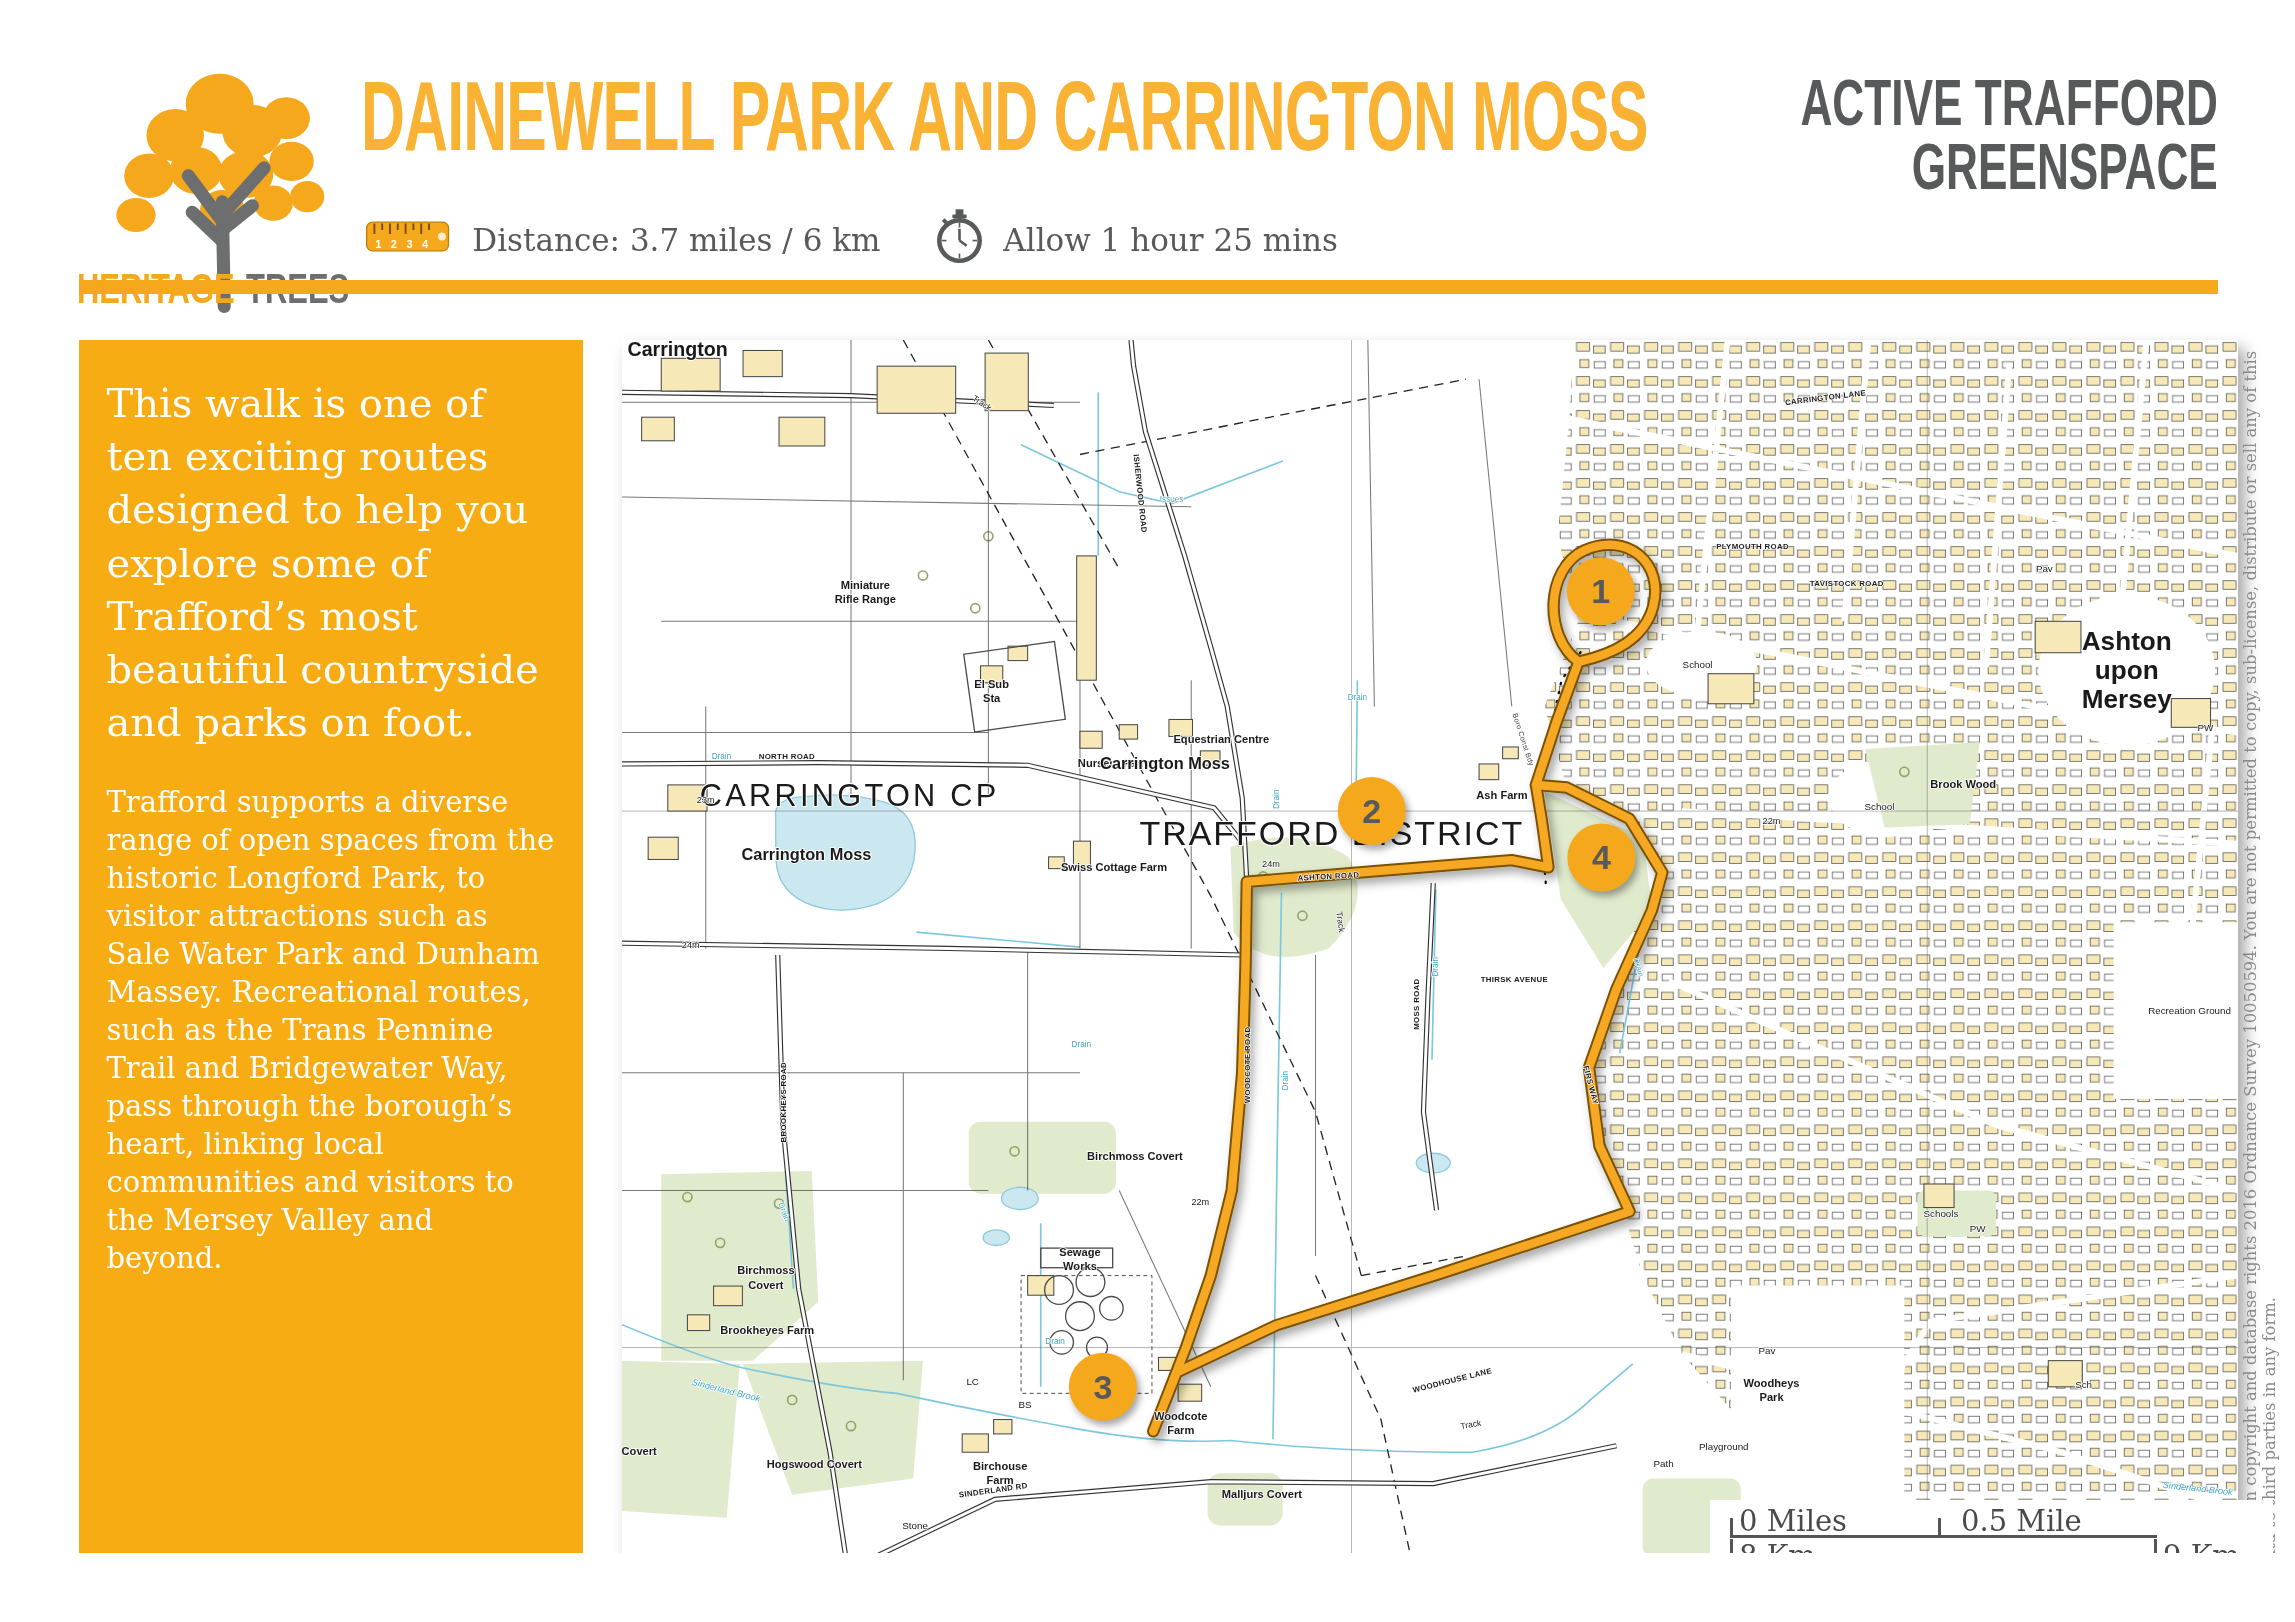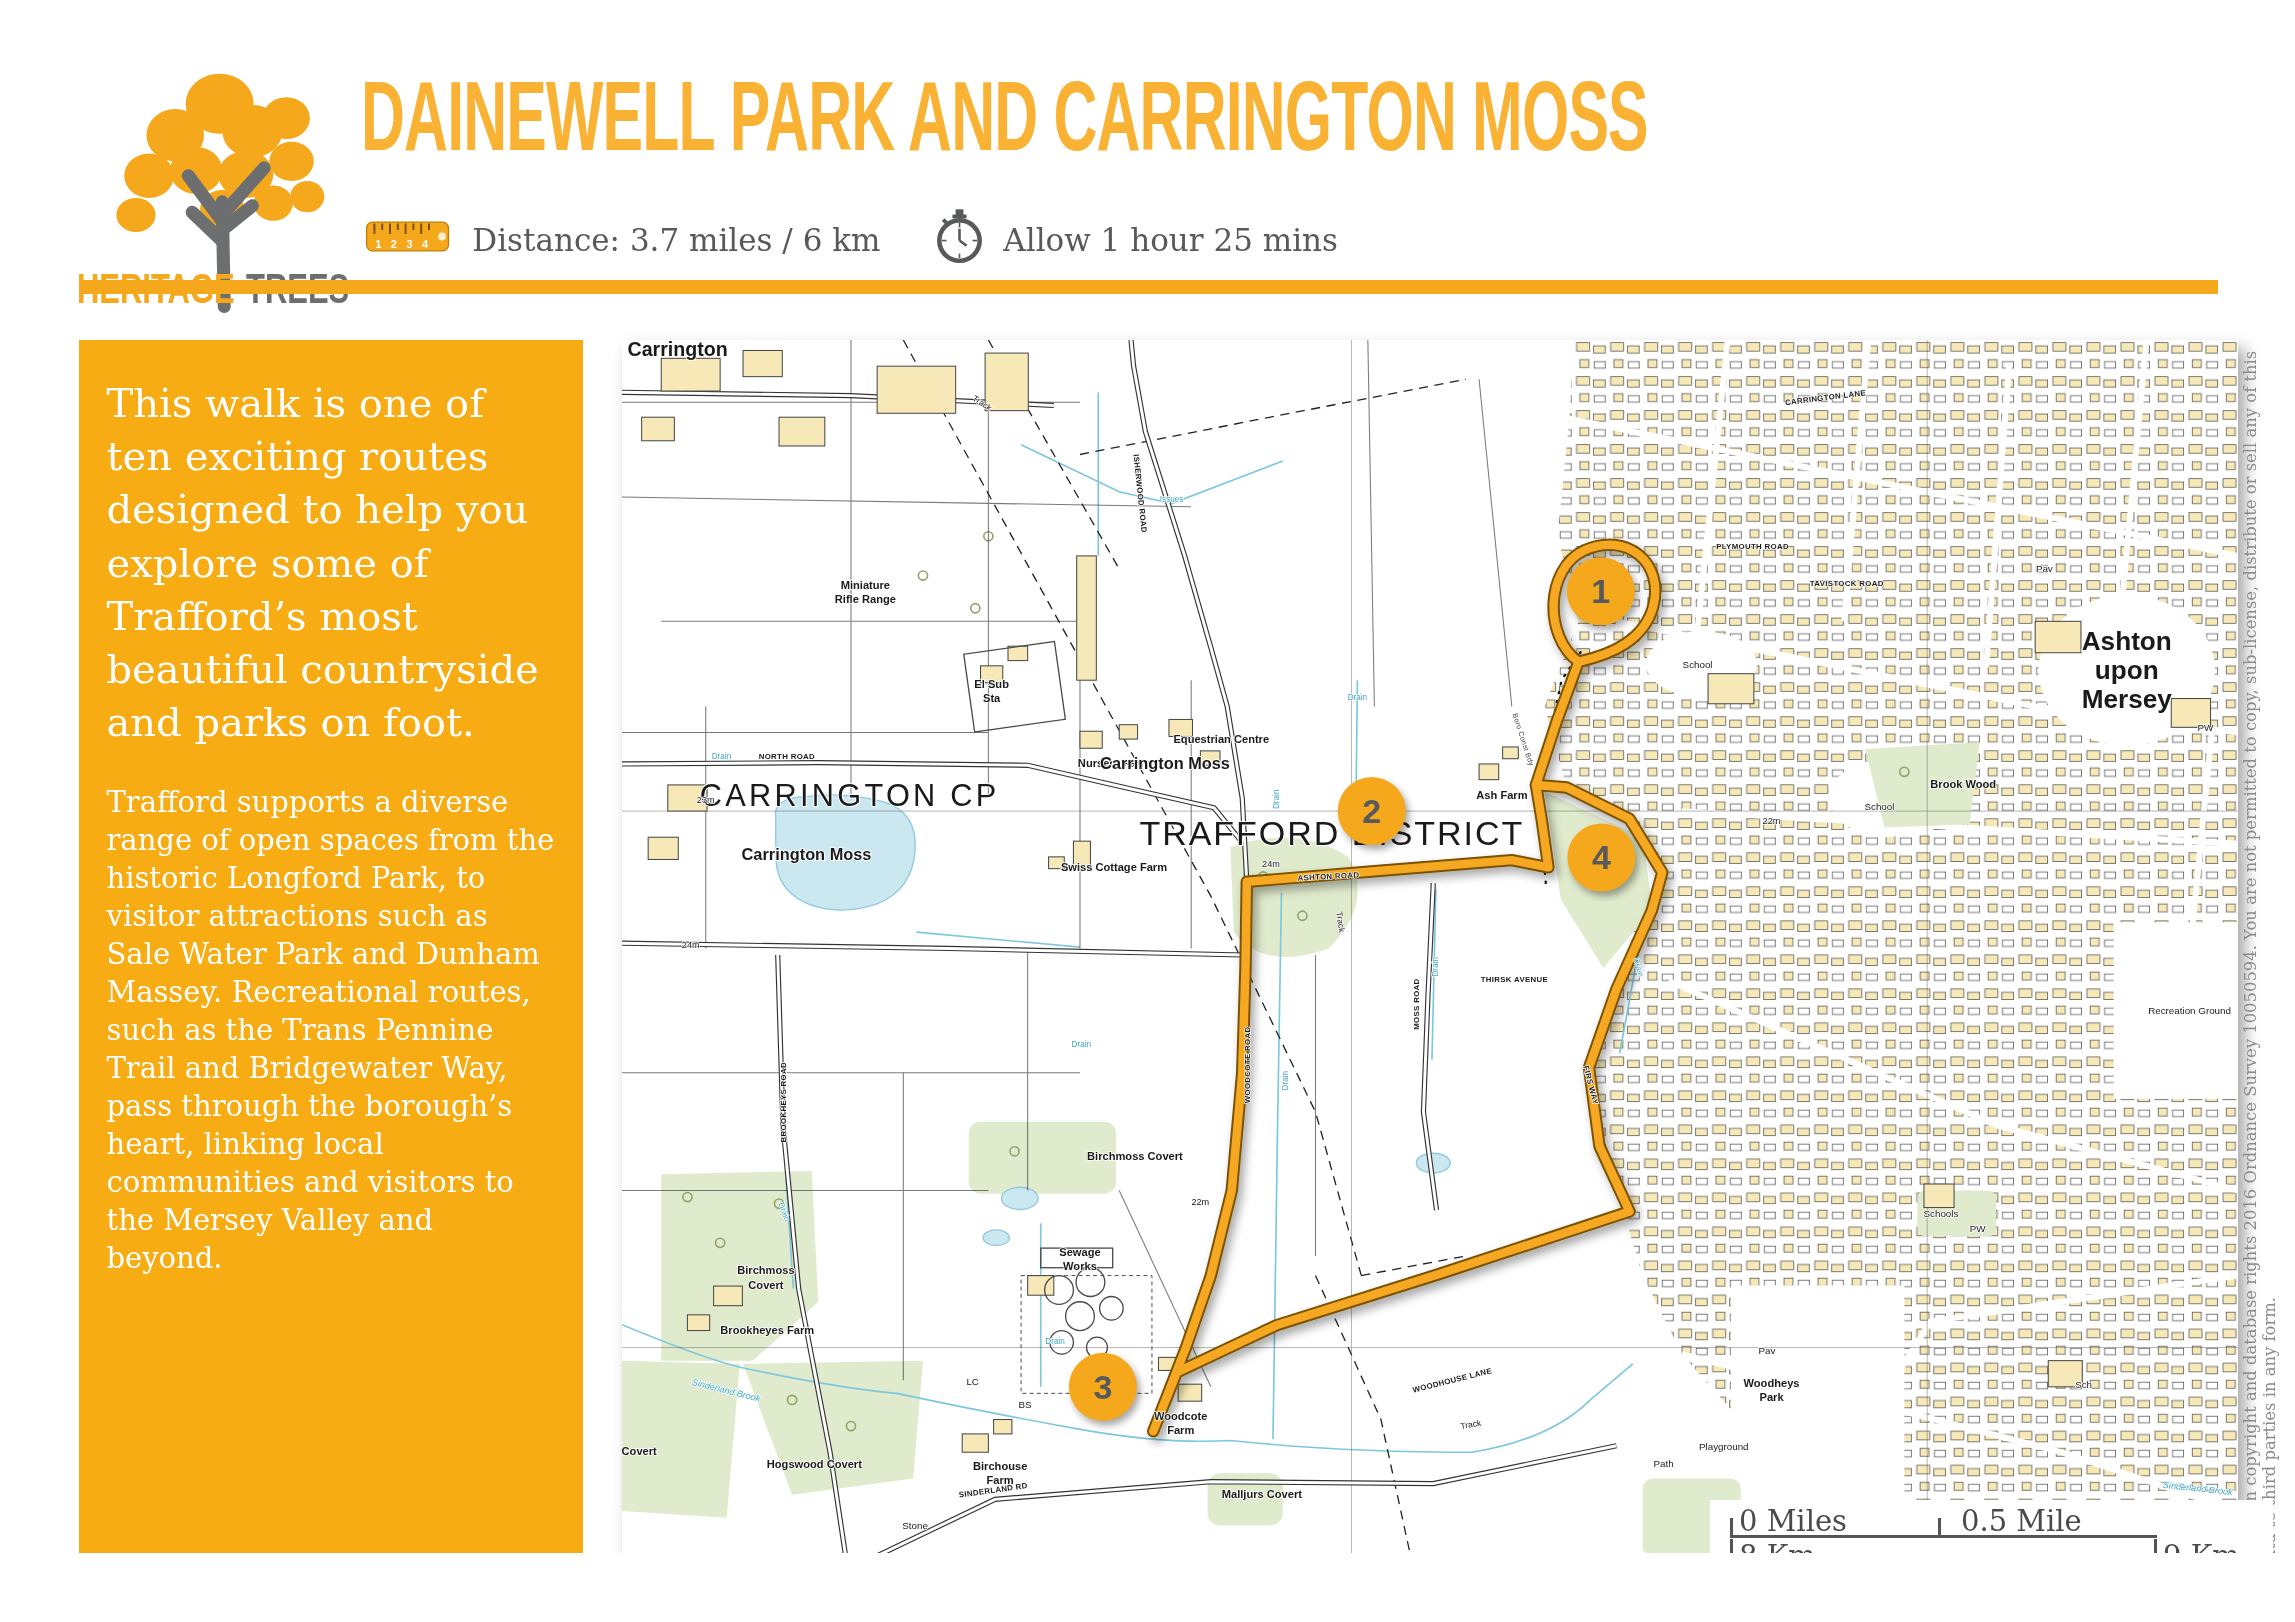--- a/index.html
+++ b/index.html
@@ -137,20 +137,24 @@
           <line x1="12" y1="50" x2="19" y2="50"></line>
             <line x1="59" y1="50" x2="66" y2="50"></line>
         </g>
         <line x1="39" y1="50" x2="39" y2="32" stroke="#58595B" stroke-width="4"></line>
         <line x1="39" y1="50" x2="50" y2="58" stroke="#58595B" stroke-width="4"></line>
       </svg>
     </span>
     <span>Allow 1 hour 25 mins</span>
   </div>
 
+  <div class="programme">
+    <div>ACTIVE TRAFFORD</div>
+    <div>GREENSPACE</div>
+  </div>
 
   <div class="rule"></div>
 
   <div class="sidebar">
     <p class="intro">This walk is one of ten exciting routes designed to help you explore some of Trafford’s most beautiful countryside and parks on foot.</p>
     <p class="body">Trafford supports a diverse range of open spaces from the historic Longford Park, to visitor attractions such as Sale Water Park and Dunham Massey. Recreational routes, such as the Trans Pennine Trail and Bridgewater Way, pass through the borough’s heart, linking local communities and visitors to the Mersey Valley and beyond.</p>
   </div>
 
   <div class="map-wrap">
     <svg id="map-svg" width="1616" height="1230" viewBox="0 0 2470 1880">

